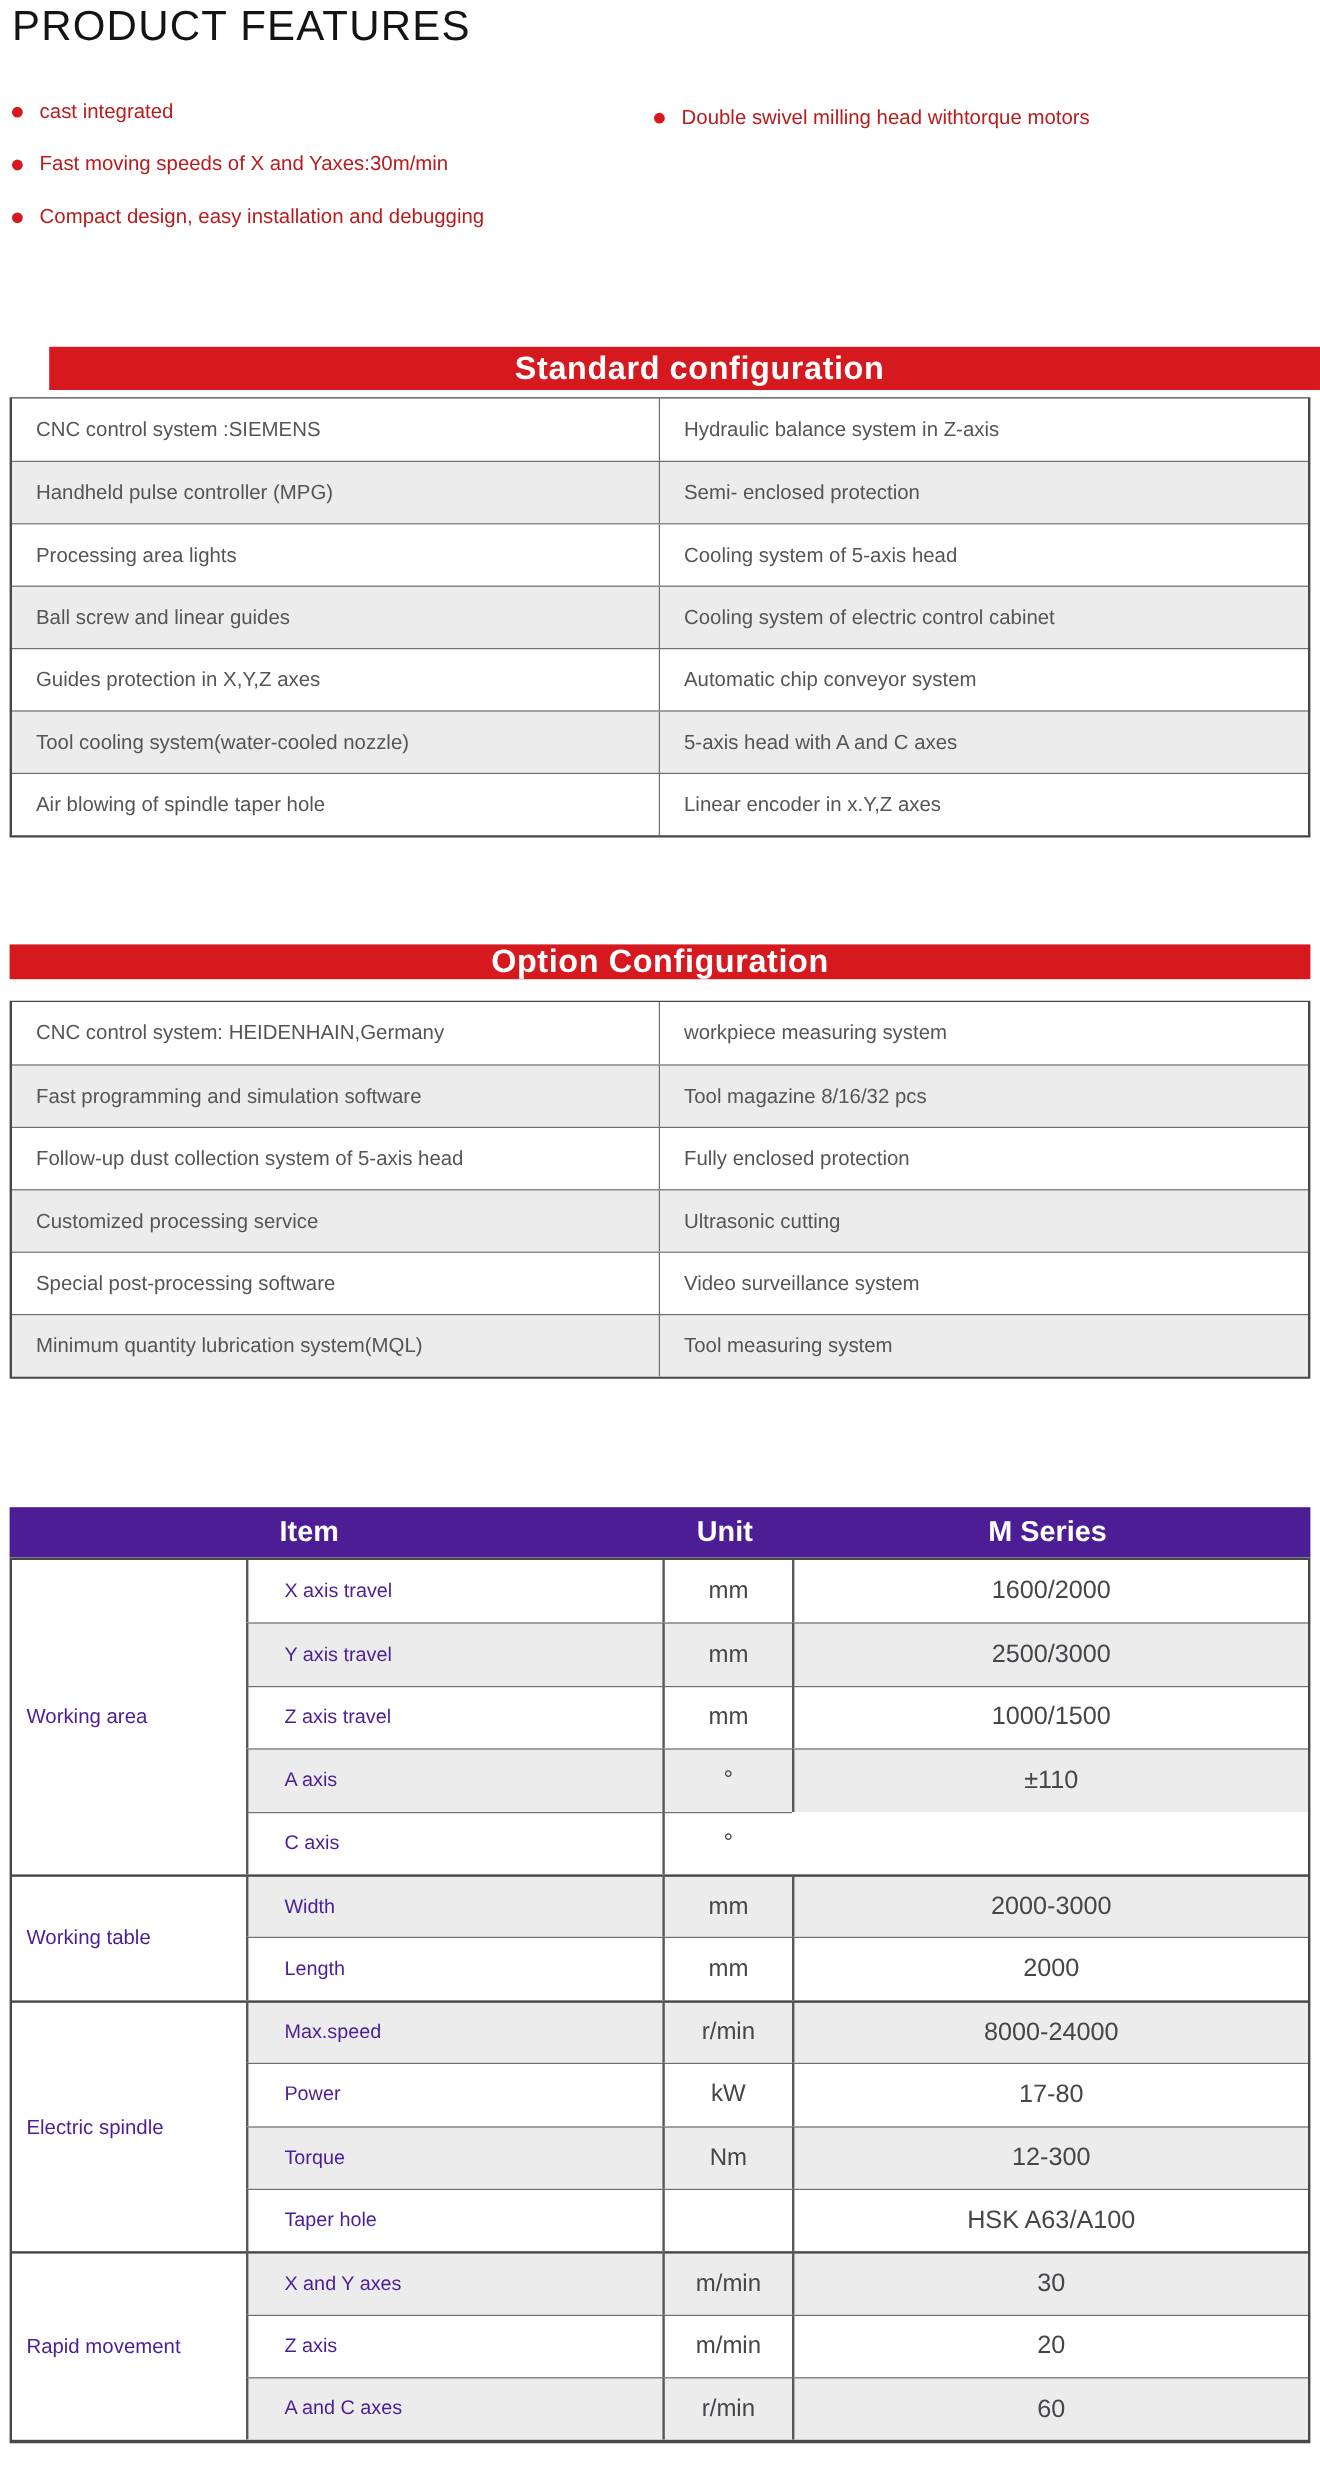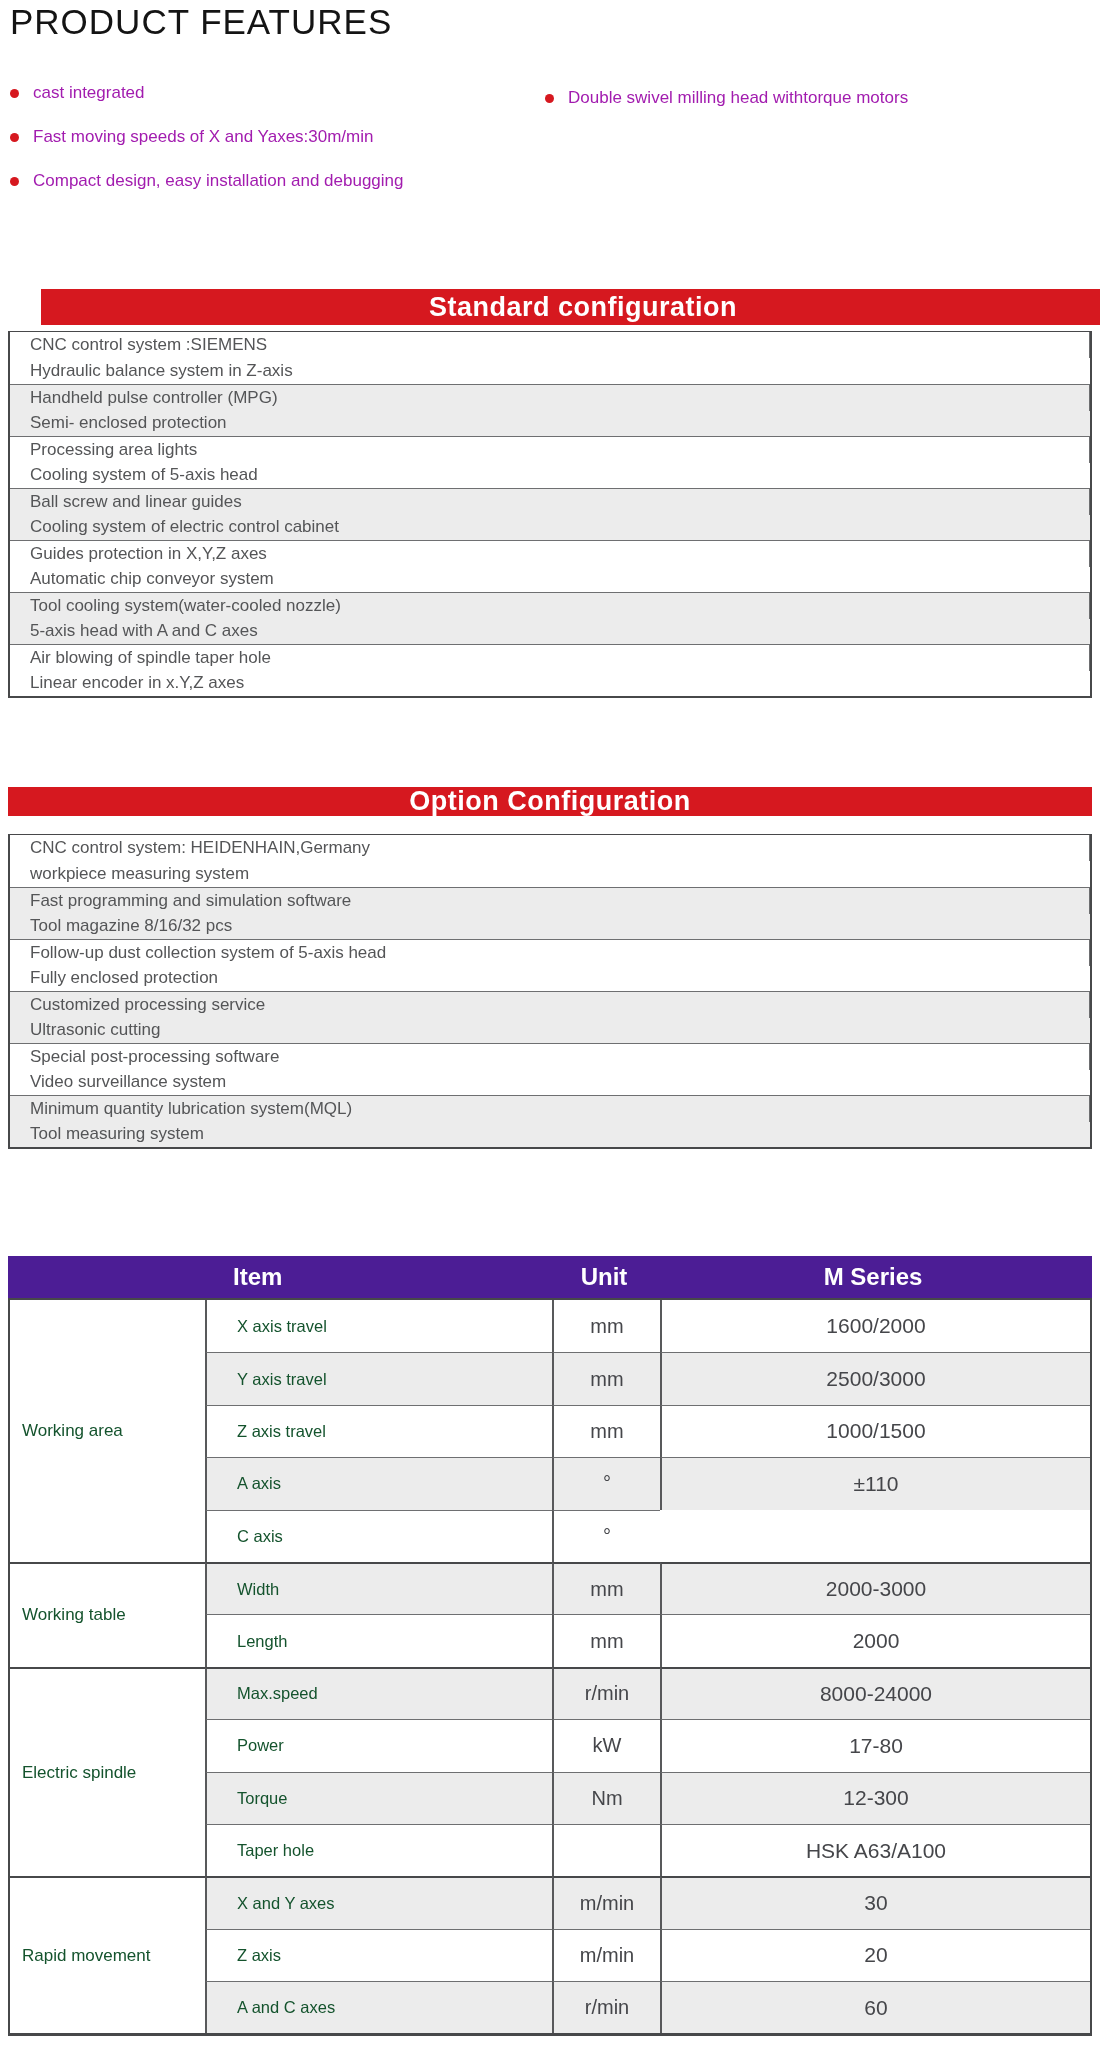--- a/index.html
+++ b/index.html
@@ -26,39 +26,39 @@
   .features-col.left  { left: 10px;  top: 83px; width: 520px; }
   .features-col.right { left: 545px; top: 88px; width: 540px; }
   .feature-item {
     display: flex; align-items: center;
     height: 20px; margin-bottom: 24px;
   }
   .bullet {
     width: 9px; height: 9px; border-radius: 50%;
     background: #d6181f; margin-right: 14px; flex: 0 0 auto;
   }
-  .feature-text { font-size: 17px; color: #a21caf; }
+  .feature-text { font-size: 17px; color: #b91c1c; }
 
   .section-bar {
     position: absolute; left: 8px; width: 1084px;
     background: #d6181f;
     display: flex; align-items: center; justify-content: center;
     color: #ffffff; font-size: 27px; font-weight: bold; letter-spacing: 0.5px;
   }
   #standard-bar { top: 289px; height: 36px; margin-left: 33px; }
   #option-bar   { top: 787px; height: 29px; }
 
   .cfg-table {
     position: absolute; left: 8px; width: 1084px;
     border: 2px solid #47484a; border-top-width: 1px;
     background: #ffffff;
   }
   #standard-table { top: 331px; }
   #option-table   { top: 834px; }
-  .cfg-row { display: flex; height: 52px; flex-direction: column; }
+  .cfg-row { display: flex; height: 52px; }
   .cfg-row + .cfg-row { border-top: 1px solid #6e6f71; }
   .cfg-row.alt { background: #ececec; }
   .cfg-cell {
     flex: 1 1 50%; display: flex; align-items: center;
     padding-left: 20px; font-size: 17px; color: #545557;
   }
   .cfg-cell.first { border-right: 1px solid #6e6f71; }
 
   #spec-bar {
     position: absolute; left: 8px; top: 1256px; width: 1084px; height: 42px;
@@ -73,21 +73,21 @@
   #spec-table {
     position: absolute; left: 8px; top: 1298px; width: 1084px;
     display: grid;
     grid-template-columns: 195px 347px 108px 430px;
     grid-auto-rows: 52.4px;
     border: 2px solid #47484a; border-bottom-width: 3px;
     background: #ffffff;
   }
   .s-cell {
     display: flex; align-items: center;
-    color: #14532d; overflow: hidden;
+    color: #4c1d95; overflow: hidden;
   }
   .s-group {
     grid-column: 1;
     padding-left: 12px; font-size: 17px;
     background: #ffffff;
     border-top: 2px solid #47484a;
   }
   .s-group.g1 { border-top: none; }
   .col-item  { grid-column: 2; padding-left: 30px; font-size: 16.5px; border-left: 2px solid #58595b; }
   .col-unit  { grid-column: 3; justify-content: center; font-size: 20px; color: #45464a; border-left: 2px solid #58595b; }

